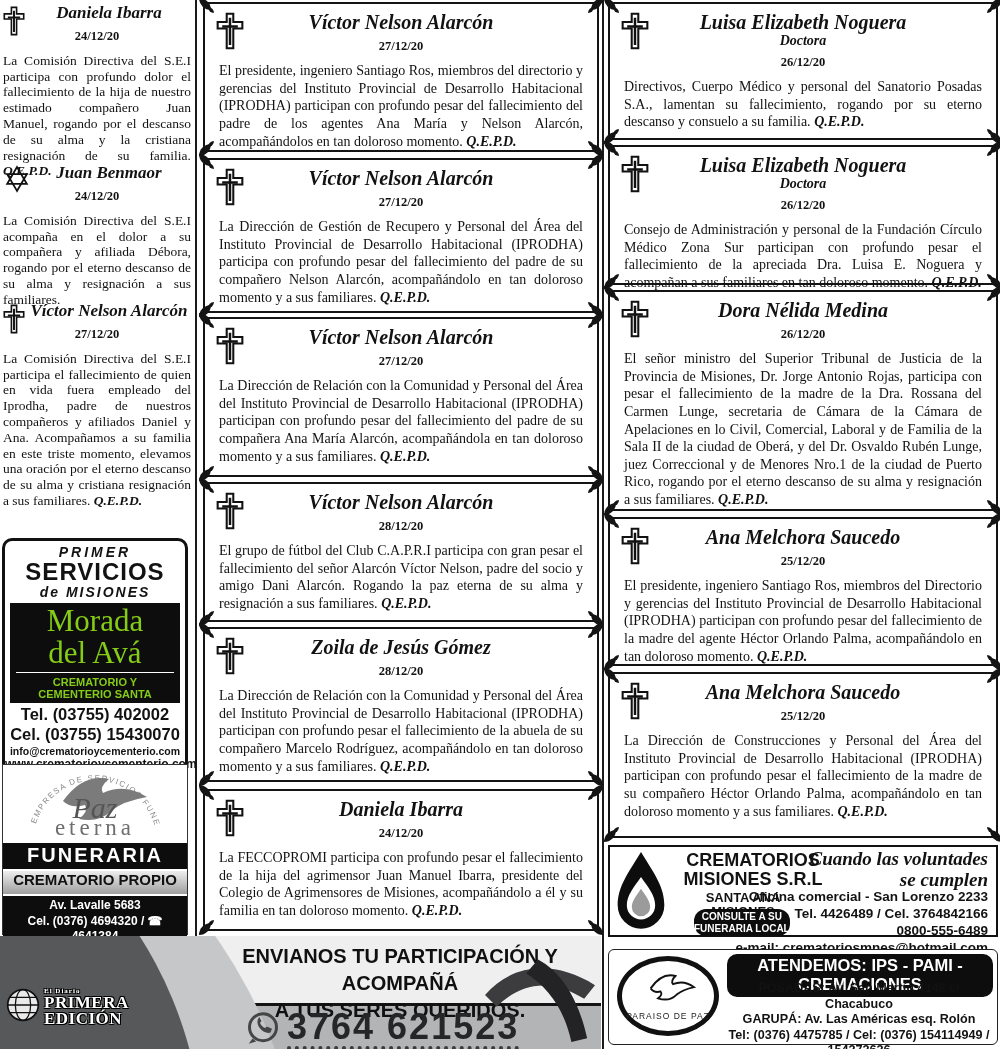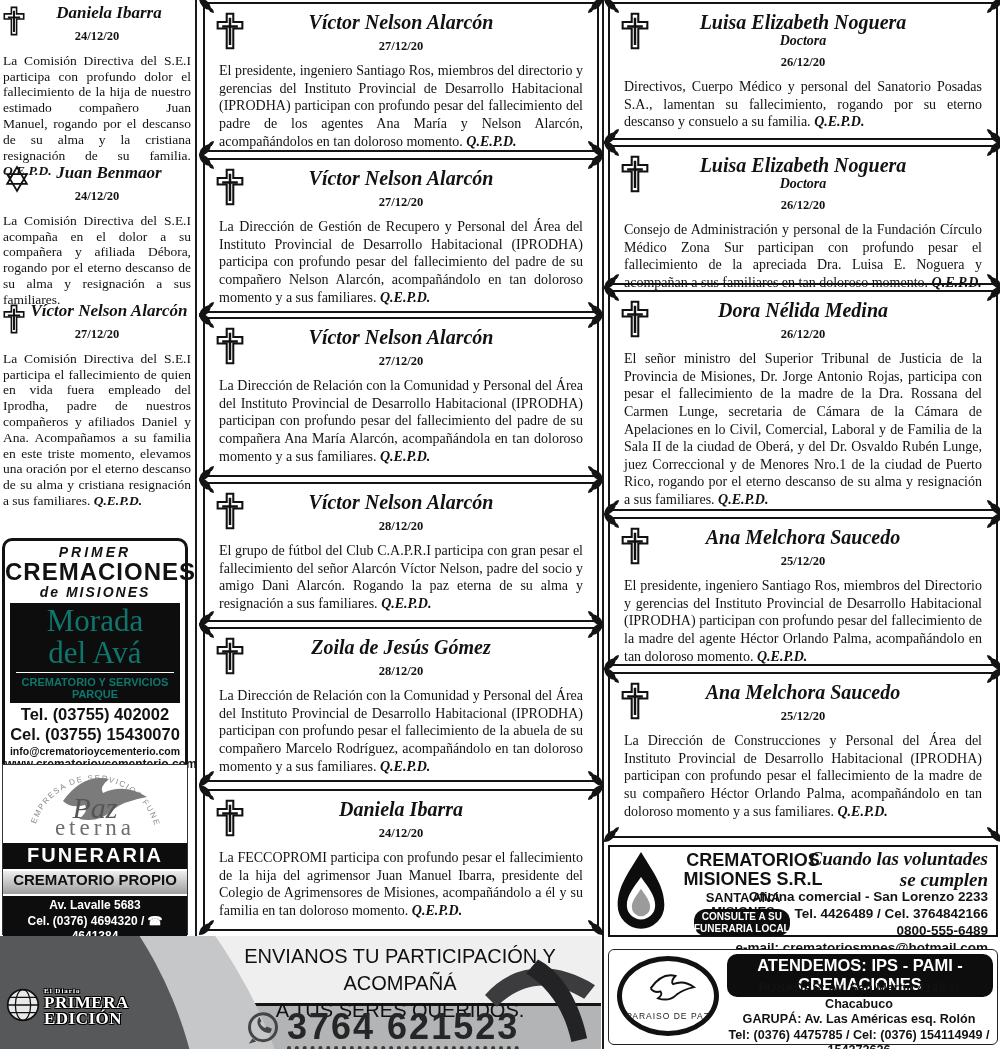--- a/index.html
+++ b/index.html
@@ -38,21 +38,21 @@
   .orn.bl{left:-4px;bottom:-4px;transform:scaleY(-1);}
   .orn.br{right:-4px;bottom:-4px;transform:scale(-1,-1);}
 
   
   .crem-ad{position:absolute;left:2px;top:538px;width:186px;height:256px;border:3px solid #111;
            border-radius:10px;box-sizing:border-box;text-align:center;
            font-family:"Liberation Sans",sans-serif;padding-top:3px;background:#fff;}
   .crem-l1{font-style:italic;font-weight:bold;font-size:14px;letter-spacing:3px;}
   .crem-l2{font-weight:bold;font-size:24px;letter-spacing:1px;line-height:1;}
   .crem-l3{font-style:italic;font-weight:bold;font-size:14px;letter-spacing:2px;}
-  .crem-black{background:#0d0d0d;color:#0f766e;margin:3px 5px 2px;padding:2px 0 3px;}
+  .crem-black{background:#0d0d0d;color:#84cc16;margin:3px 5px 2px;padding:2px 0 3px;}
   .crem-n{font-family:"Liberation Serif",serif;font-size:31px;line-height:1.02;}
   .crem-sub{font-weight:bold;font-size:11px;letter-spacing:0;border-top:1px solid #fff;
             margin:4px 6px 0;padding-top:3px;}
   .crem-tel{font-weight:bold;font-size:16.5px;line-height:1.2;}
   .crem-mail{font-size:10.5px;font-weight:bold;}
   .crem-web{font-size:12px;font-weight:bold;}
   .crem-rep{font-style:italic;font-weight:bold;font-size:10.8px;border-top:2px solid #111;
             margin:2px 2px 0;padding-top:3px;}
 
   .fun-ad{position:absolute;left:2px;top:764px;width:186px;height:171px;border:1.5px solid #333;
@@ -91,21 +91,21 @@
   .pz-banner{position:absolute;left:118px;top:4px;right:4px;background:#0d0d0d;color:#fff;
              font-weight:bold;font-size:16.5px;text-align:center;border-radius:10px;padding:2px 0 3px;}
   .pz-lines{position:absolute;left:114px;top:31px;right:2px;text-align:center;font-weight:bold;
             font-size:12.6px;line-height:1.24;}
 
   
   .banner{position:absolute;left:0;top:936px;width:601px;height:113px;overflow:hidden;background:#efefef;}
   .bn-strip{position:absolute;left:0;right:0;top:70px;height:43px;background:#b3b4b6;}
   .bn-rule{position:absolute;left:0;right:0;top:67px;height:3px;background:#141414;}
   .bn-text{position:absolute;left:210px;width:380px;top:7px;text-align:center;
-           font-family:"Liberation Sans",sans-serif;font-weight:normal;color:#101010;}
+           font-family:"Liberation Sans",sans-serif;font-weight:bold;color:#101010;}
   .bn-text .t1{font-size:20px;letter-spacing:0;line-height:1.35;}
   .bn-text .t2{font-size:20px;line-height:1.3;}
   .bn-phone{position:absolute;left:245px;top:72px;display:flex;align-items:flex-end;gap:6px;}
   .bn-num{font-family:"Liberation Sans",sans-serif;font-weight:bold;font-size:36px;color:#262626;
           letter-spacing:2px;border-bottom:4px dotted #3a3a3a;line-height:1.05;}
   .arc{position:absolute;border-radius:50%;}
   .arc.gray{left:-707px;top:-216px;width:1014px;height:1014px;background:#c6c7c9;}
   .arc.dark{left:-603px;top:-186px;width:806px;height:806px;background:#57585a;}
   .bn-ribbon{position:absolute;right:2px;top:2px;}
 
@@ -153,26 +153,26 @@
           <path d="M15.5 7h3v9h8v3h-8v21h-3V19h-8v-3h8z" fill="#111"></path>
         </svg>
     </span>
     <div class="lname">Víctor Nelson Alarcón</div>
     <div class="ldate">27/12/20</div>
     <p class="lbody"><span>La Comisión Directiva del S.E.I participa el fallecimiento de quien en vida fuera empleado del Iprodha, padre de nuestros compañeros y afiliados Daniel y Ana. Acompañamos a su familia en este triste momento, elevamos una oración por el eterno descanso de su alma y cristiana resignación a sus familiares.</span> <em class="qepd">Q.E.P.D.</em></p>
   </div>
 
   <div class="crem-ad">
     <div class="crem-l1">PRIMER</div>
-    <div class="crem-l2">CREMACIONES</div>
+    <div class="crem-l2">SERVICIOS</div>
     <div class="crem-l3">de MISIONES</div>
     <div class="crem-black">
       <div class="crem-n">Morada</div>
       <div class="crem-n">del Avá</div>
-      <div class="crem-sub">CREMATORIO Y SERVICIOS PARQUE</div>
+      <div class="crem-sub">CREMATORIO Y CEMENTERIO SANTA</div>
     </div>
     <div class="crem-tel">Tel. (03755) 402002</div>
     <div class="crem-tel">Cel. (03755) 15430070</div>
     <div class="crem-mail">info@crematorioycementerio.com</div>
     <div class="crem-web">www.crematorioycementerio.com</div>
     <div class="crem-rep">REPRESENTANTE EN POSADAS (0376) 154738537</div>
   </div>
 
   <div class="fun-ad">
     <div class="fun-logo">

